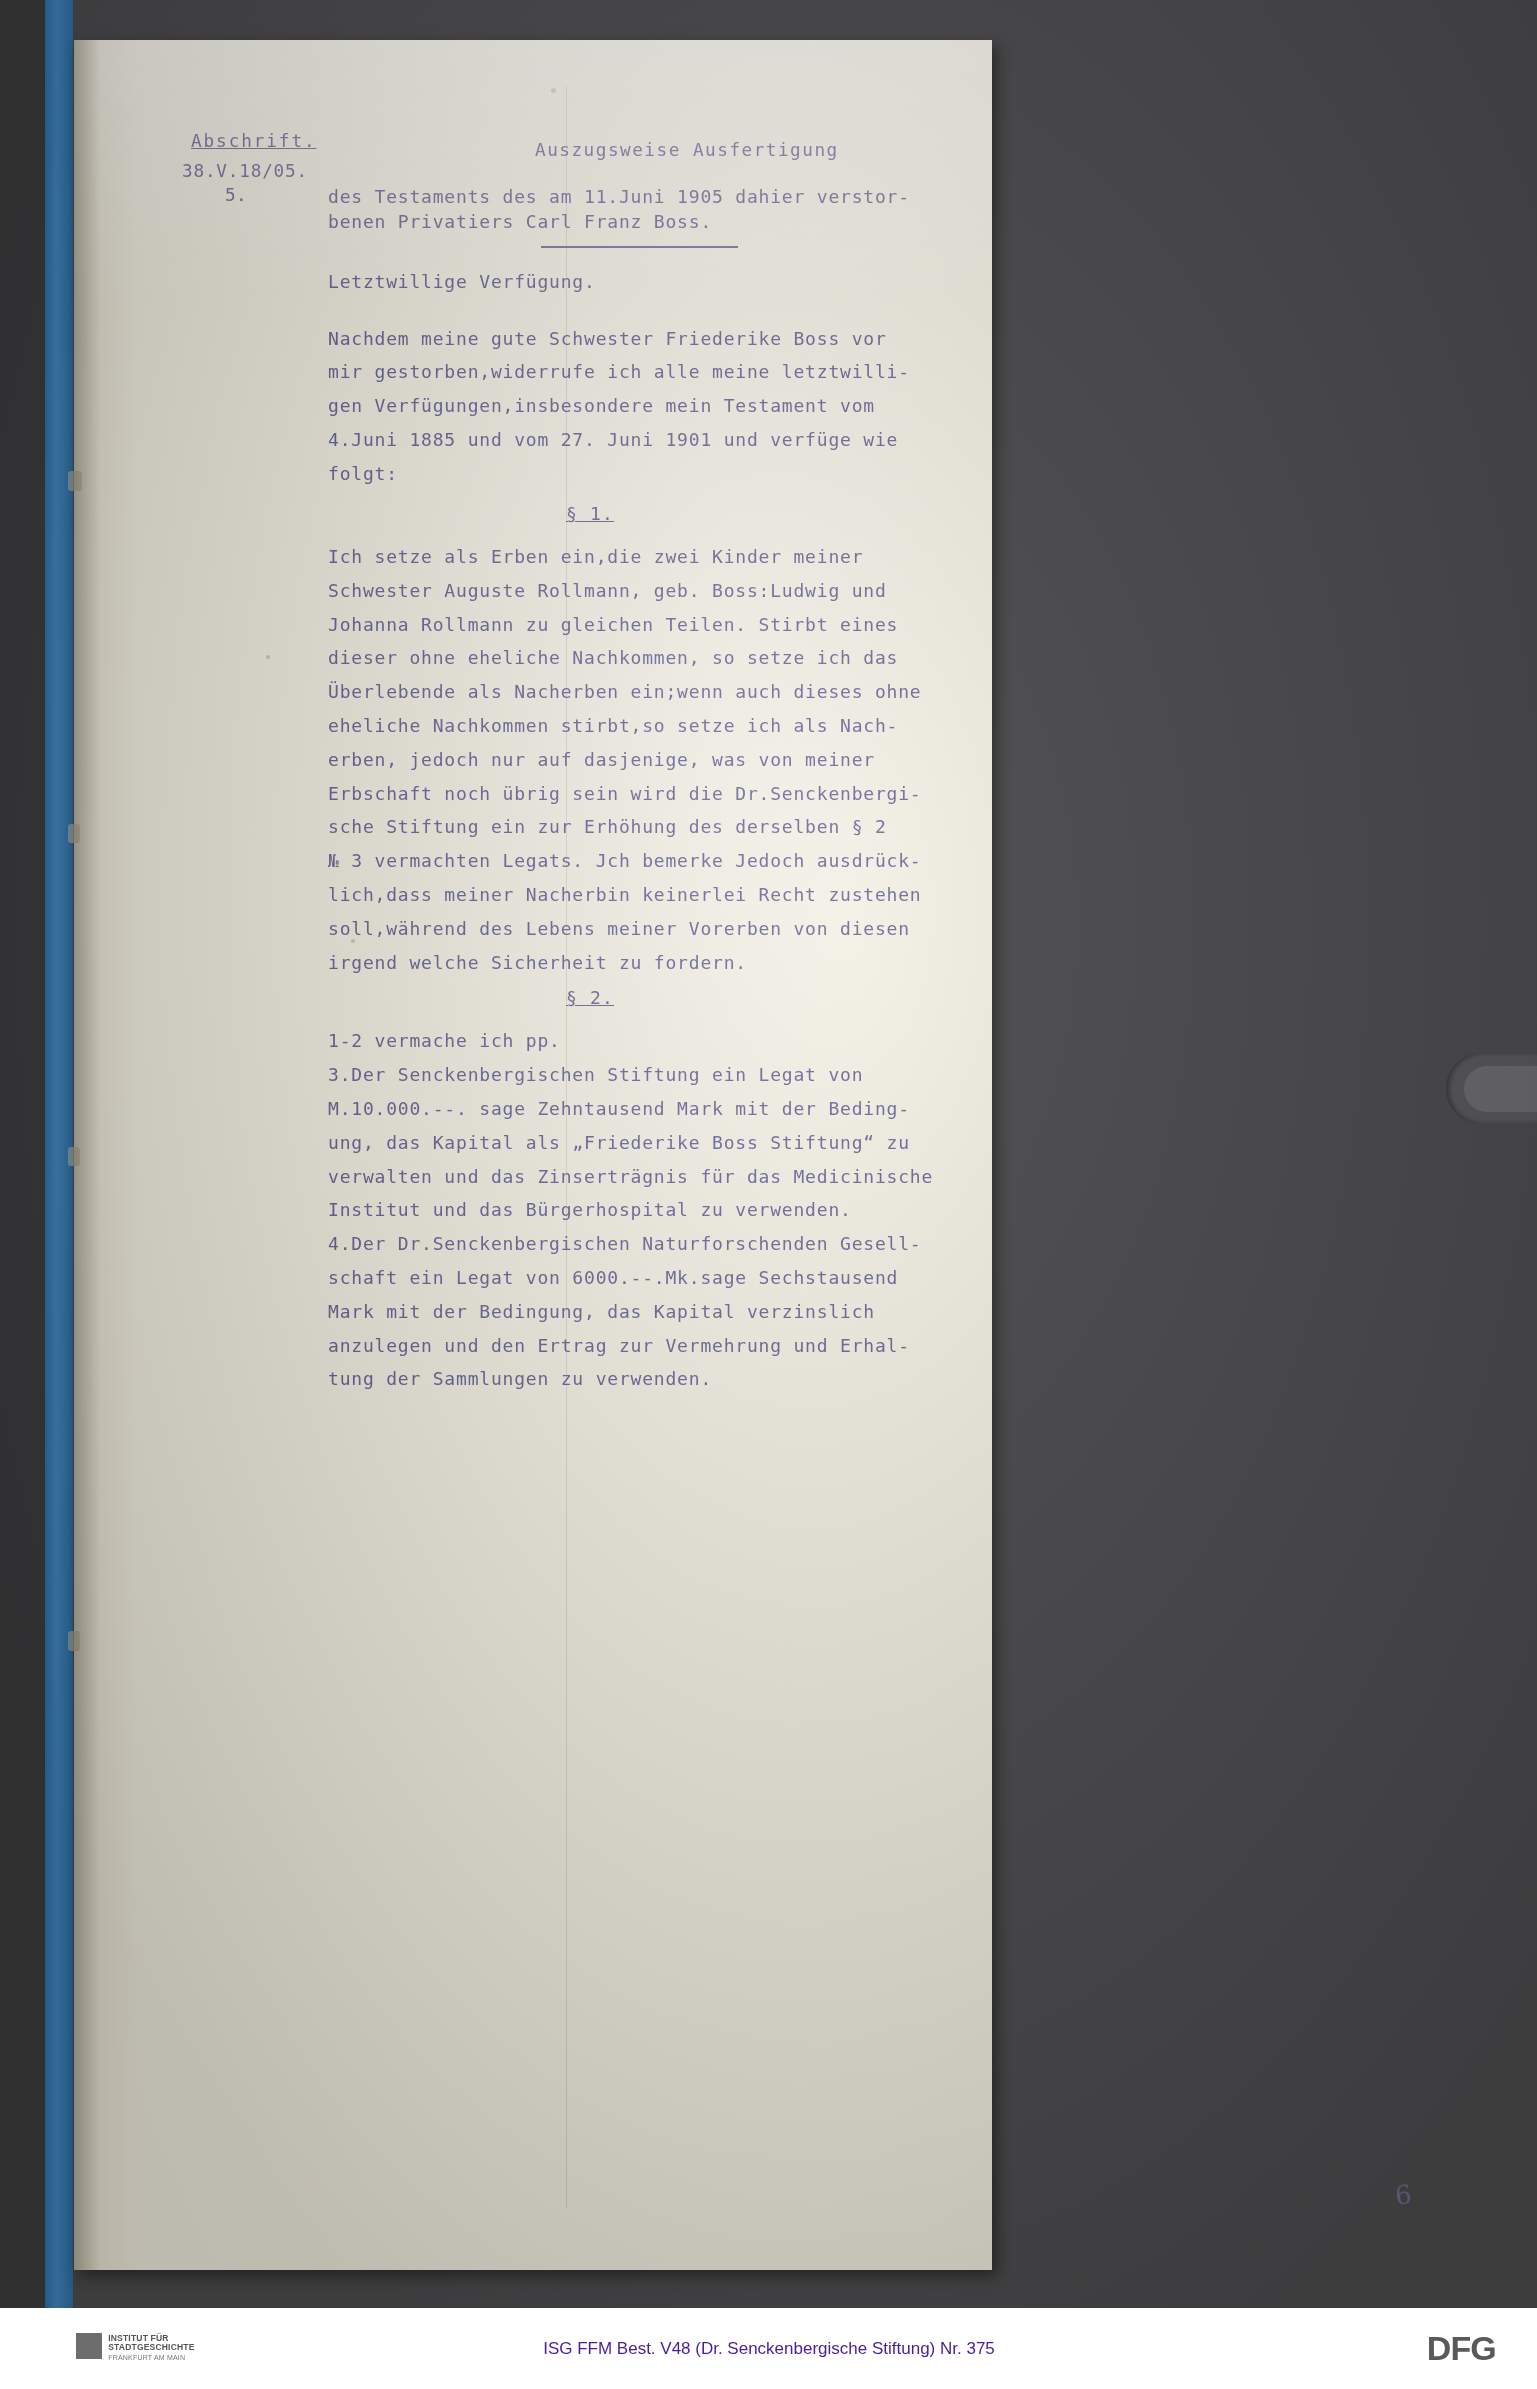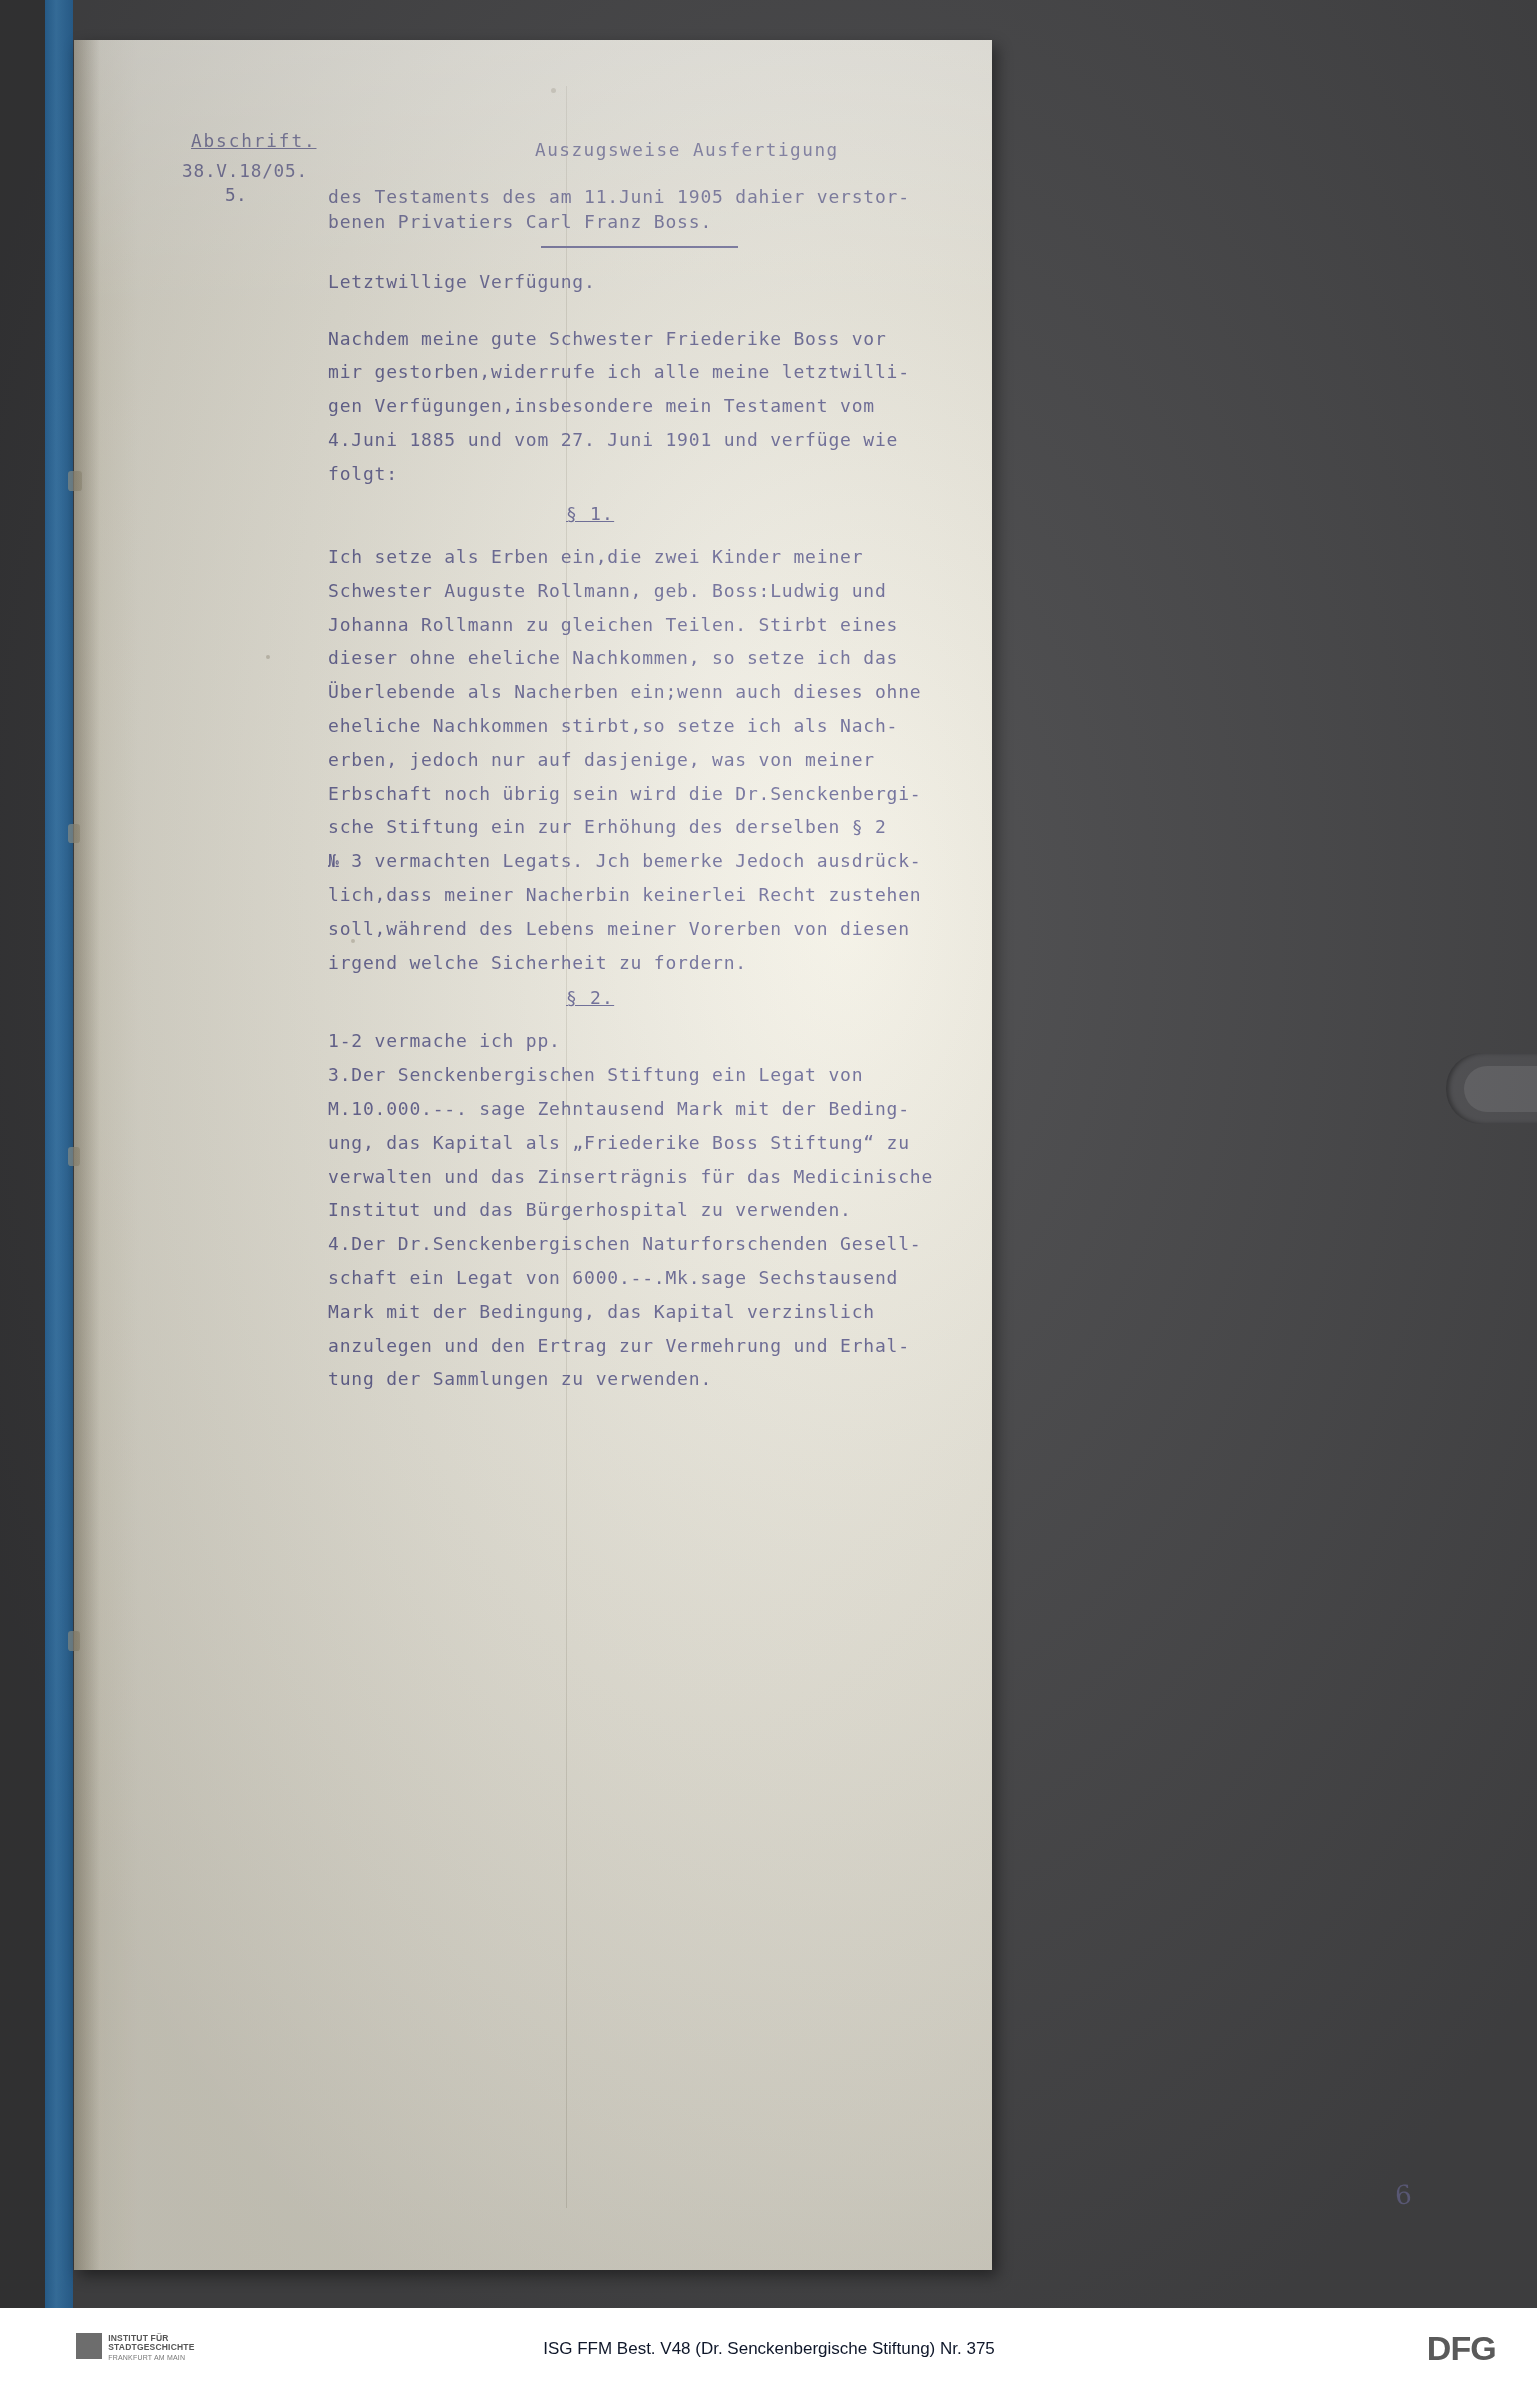--- a/index.html
+++ b/index.html
@@ -193,21 +193,21 @@
     height: 81px;
     background: #ffffff;
   }
   #footer-caption {
     position: absolute;
     width: 1538px;
     text-align: center;
     top: 2339px;
     font-family: "Liberation Sans", sans-serif;
     font-size: 17px;
-    color: #0f172a;
+    color: #4c1d95;
   }
   #isg-logo {
     position: absolute;
     left: 46px;
     top: 2333px;
     font-family: "Liberation Sans", sans-serif;
     color: #4a4a4a;
     padding-left: 30px;
   }
   #isg-mark {

